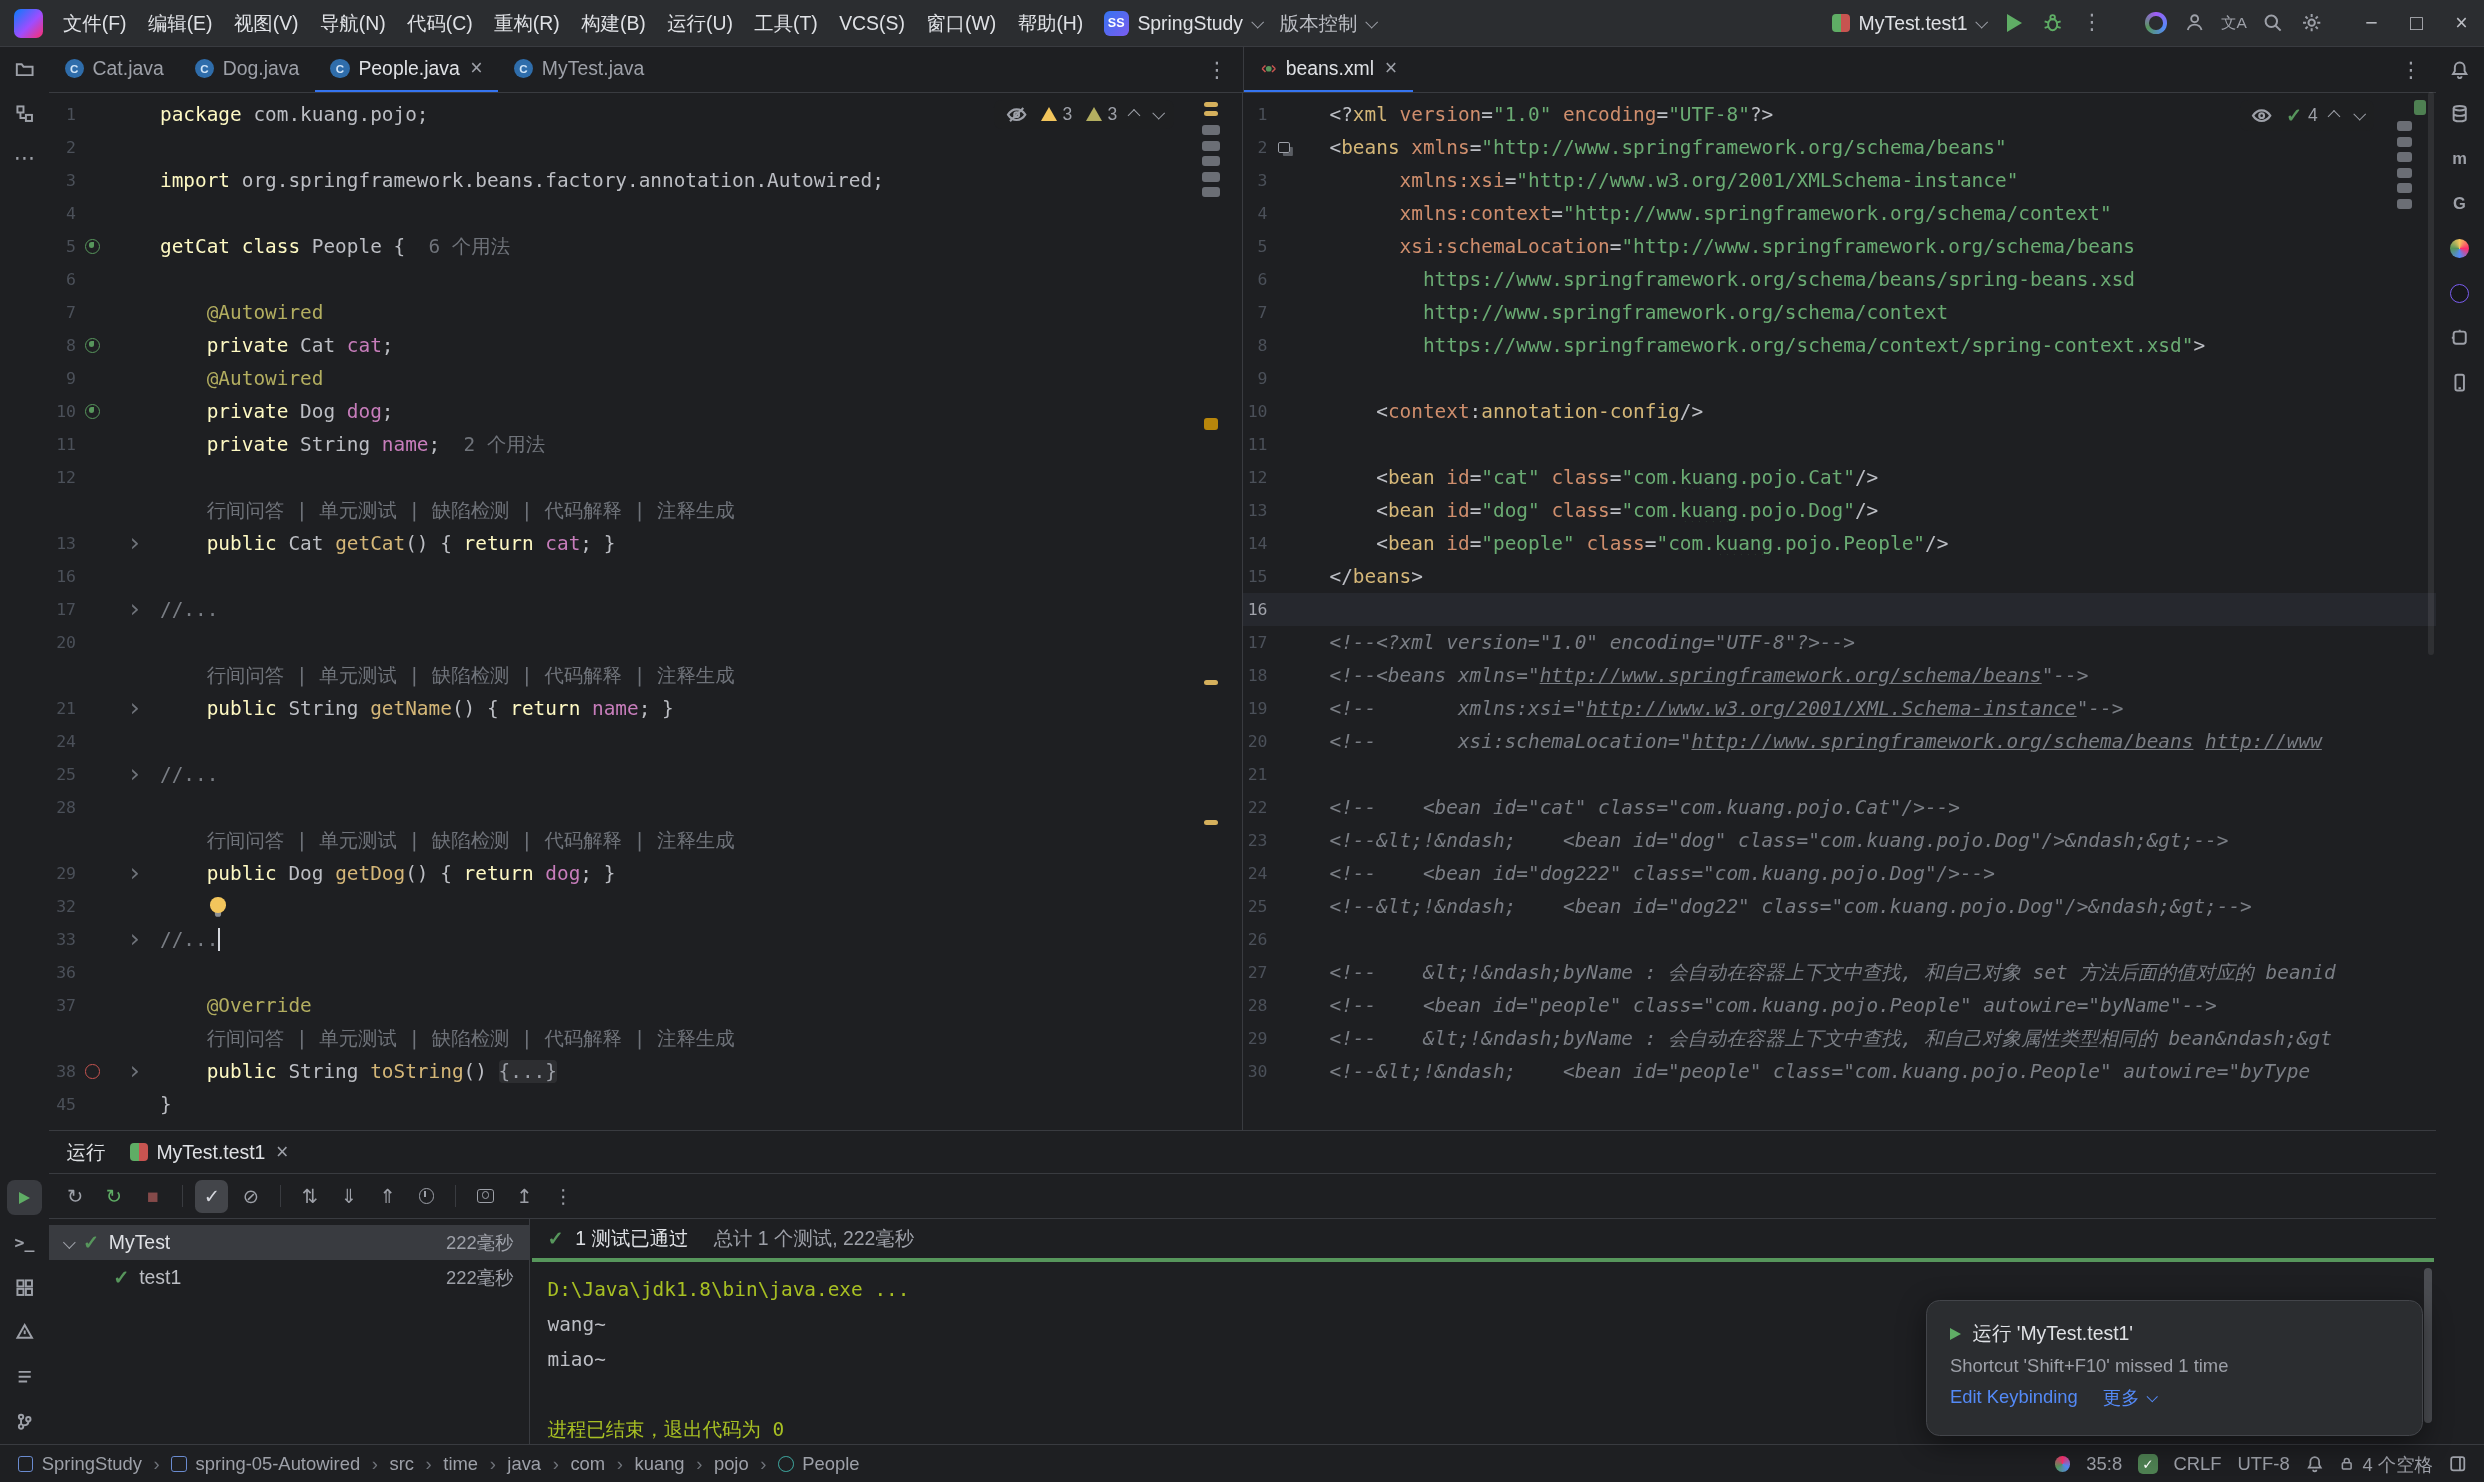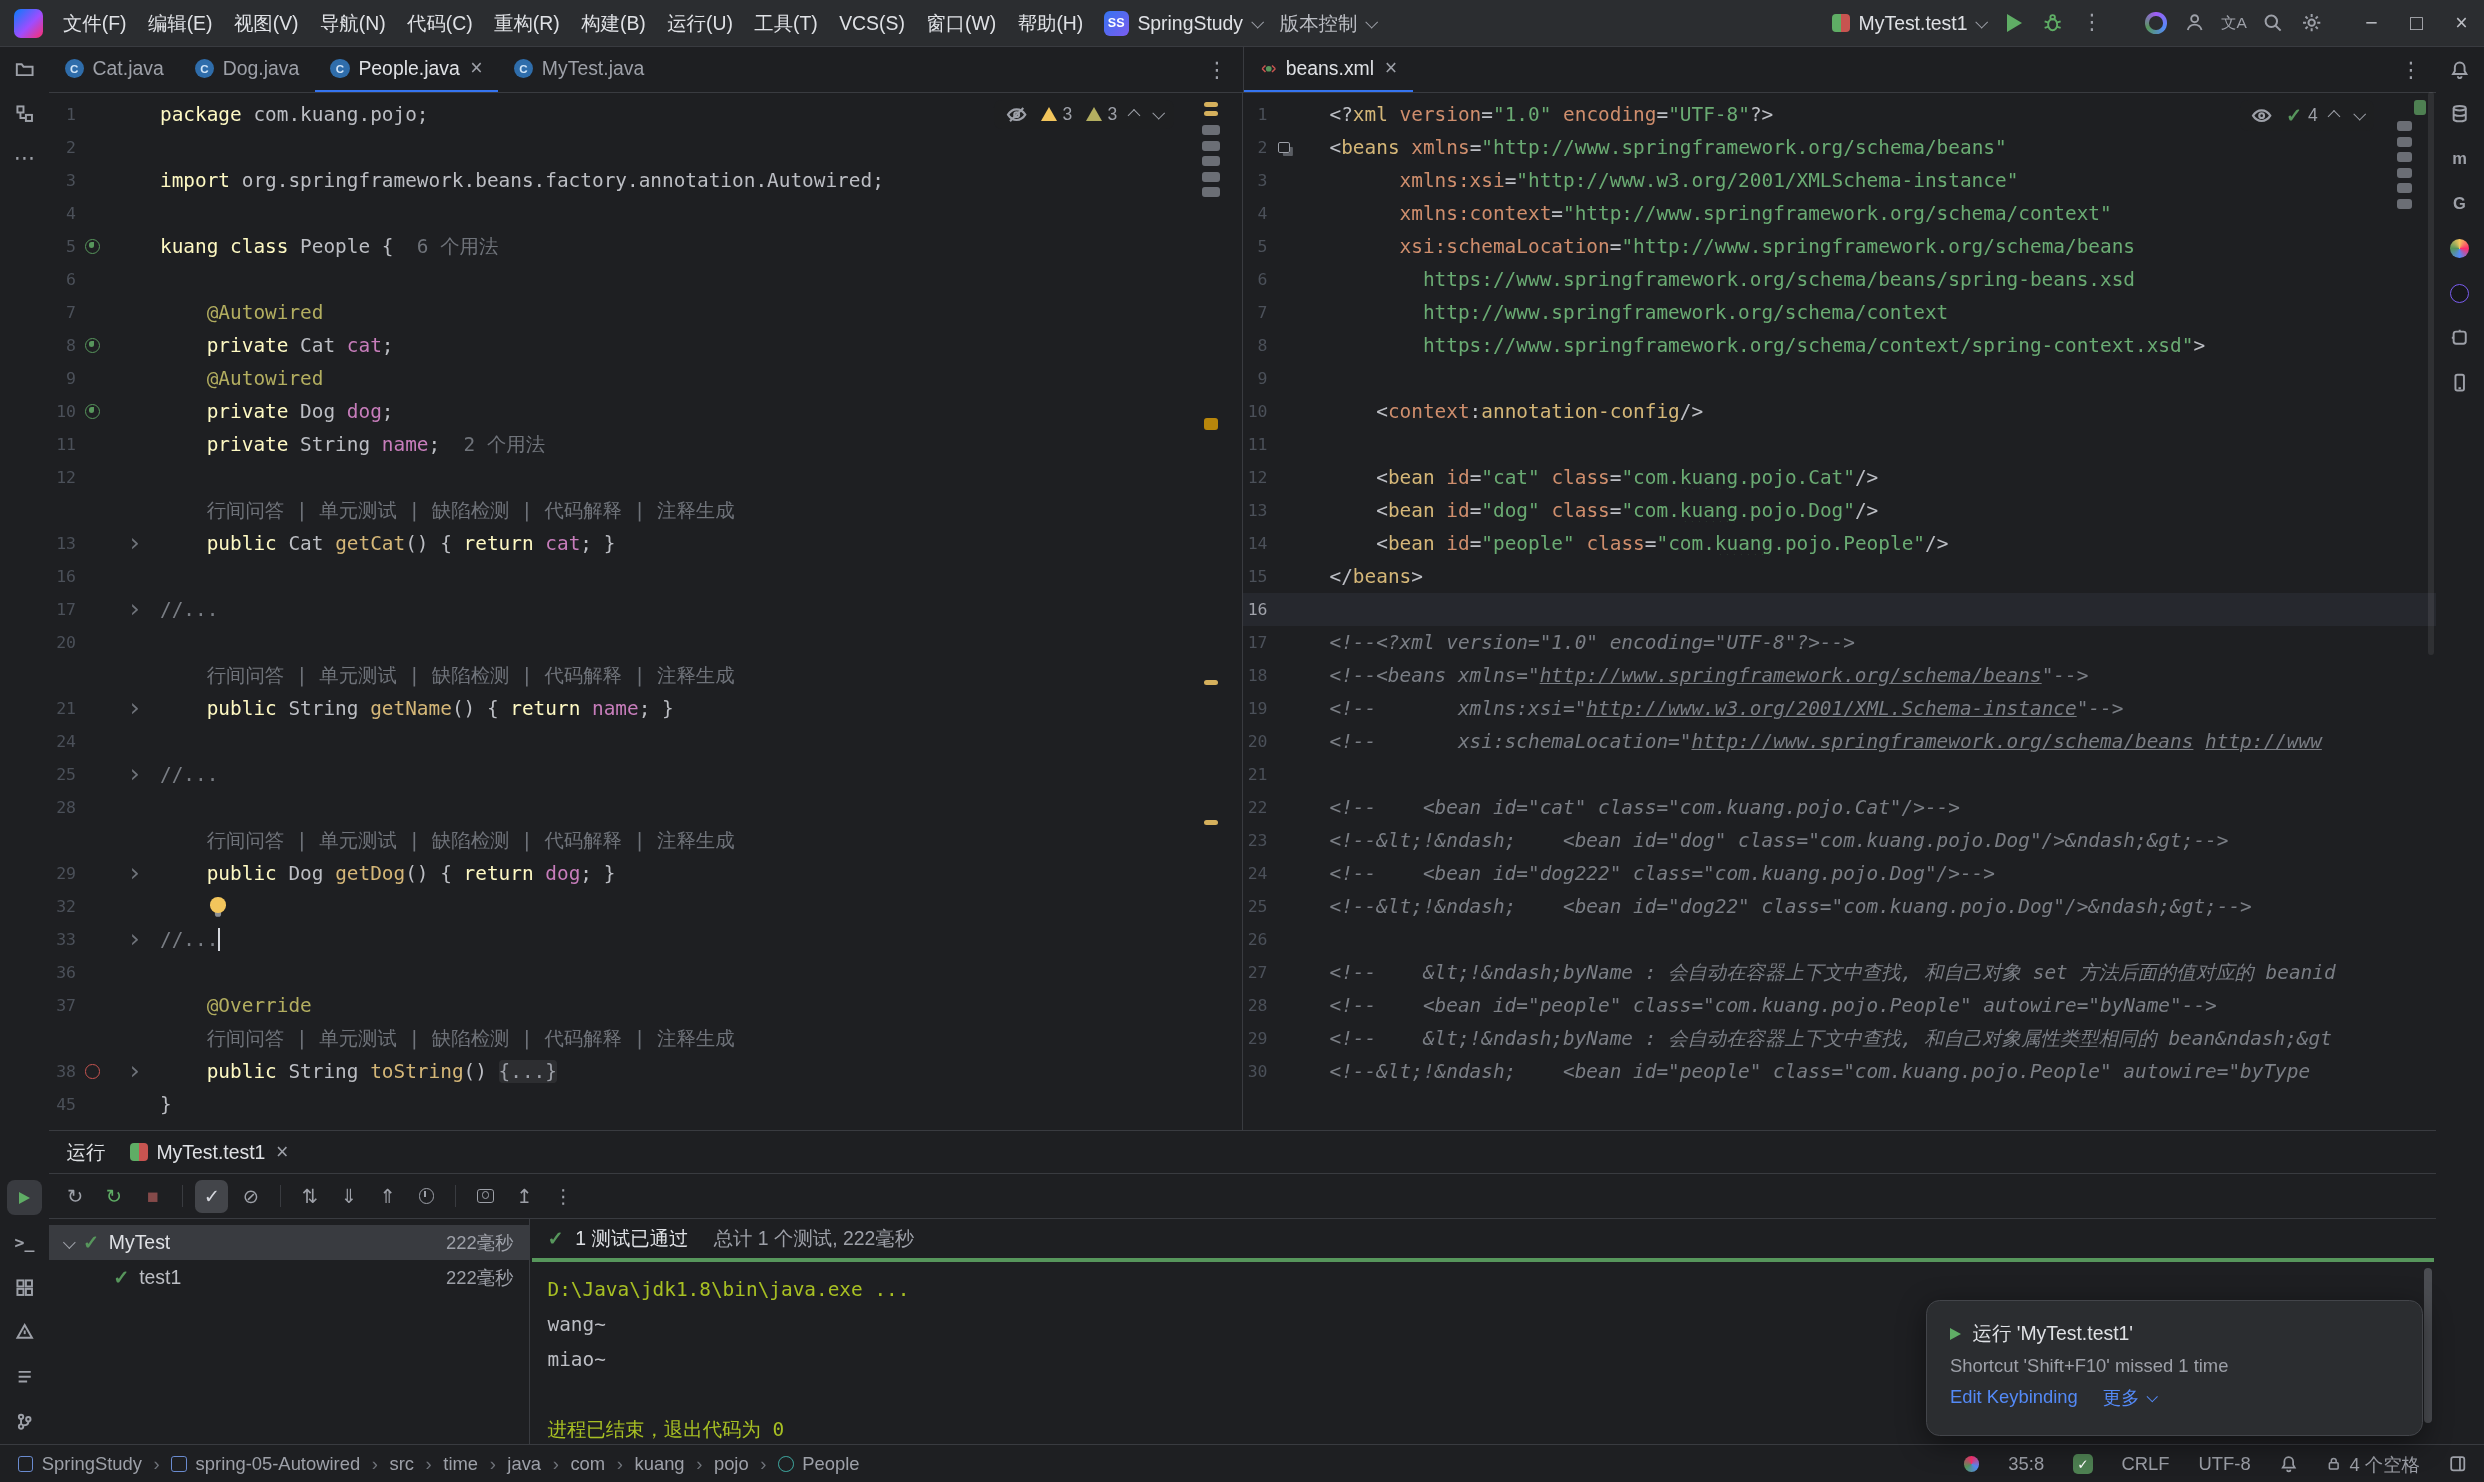--- a/index.html
+++ b/index.html
@@ -144,21 +144,21 @@
 
   
   #statusbar{position:absolute;left:0;bottom:0;width:2484px;height:39px;background:var(--bg);border-top:1px solid var(--border);
     display:flex;align-items:center;padding:0 17.5px;font-size:18.4px;color:var(--dim)}
   #crumbs{display:flex;align-items:center}
   .crumb{white-space:nowrap;display:flex;align-items:center}
   .crumb:not(:last-child)::after{content:"›";margin:0 11.6px;color:var(--muted)}
   .crumb:first-child::before,.crumb:nth-child(2)::before{content:"";display:inline-block;width:13.6px;height:13.6px;
     border:1.9px solid #6a8bd0;border-radius:2.9px;margin-right:8.7px}
   .crumb:last-child::before{content:"";display:inline-block;width:13.6px;height:13.6px;border:1.9px solid #3ea8a0;border-radius:50%;margin-right:8.7px}
-  #status-right{margin-left:auto;display:flex;align-items:center;gap:29px}
+  #status-right{margin-left:auto;display:flex;align-items:center;gap:16px}
   .st-item{display:flex;align-items:center;gap:7.8px;white-space:nowrap}
   .st-ai{width:15.5px;height:15.5px;border-radius:50%;background:conic-gradient(#fe2e6d,#548af7,#57965c,#fe2e6d)}
   .st-ok{width:19.4px;height:19.4px;border-radius:4.9px;background:#4e8052;color:#fff;font-size:13.6px;display:flex;align-items:center;justify-content:center}
   #statusbar svg{stroke:var(--dim);fill:none;stroke-width:1.6}
 </style>
 </head>
 <body>
 
 <div id="app">
 
@@ -415,21 +415,21 @@
             <span class="g-ico"></span>
             <span class="g-fold"></span>
             <span class="code"></span>
           </div>
           <div class="cl">
             <span class="g-num">5</span>
             <span class="g-ico">
               <span class="gi gi-spring"></span>
             </span>
             <span class="g-fold"></span>
-            <span class="code"><span class="tk-kw">kuang class </span><span class="tk-pl">People { </span><span class="tk-hint"> 6 个用法</span></span>
+            <span class="code"><span class="tk-kw">getCat class </span><span class="tk-pl">People { </span><span class="tk-hint"> 6 个用法</span></span>
           </div>
           <div class="cl">
             <span class="g-num">6</span>
             <span class="g-ico"></span>
             <span class="g-fold"></span>
             <span class="code"></span>
           </div>
           <div class="cl">
             <span class="g-num">7</span>
             <span class="g-ico"></span>

